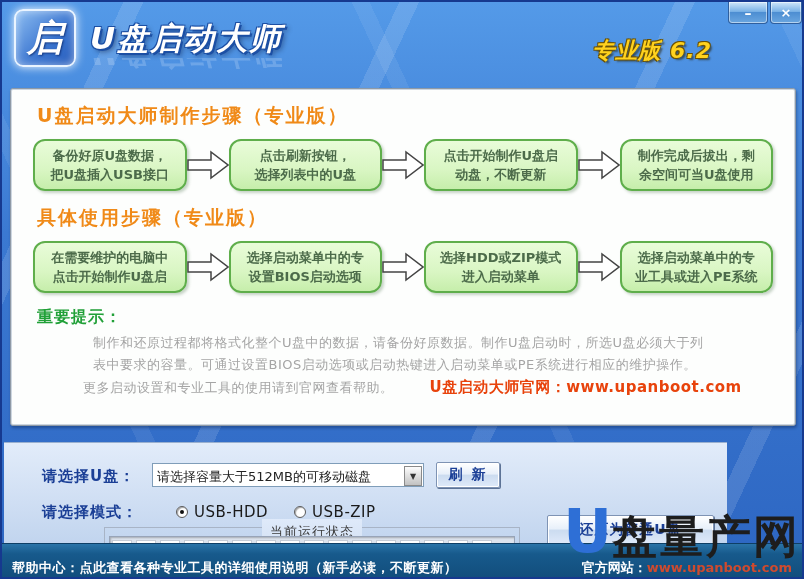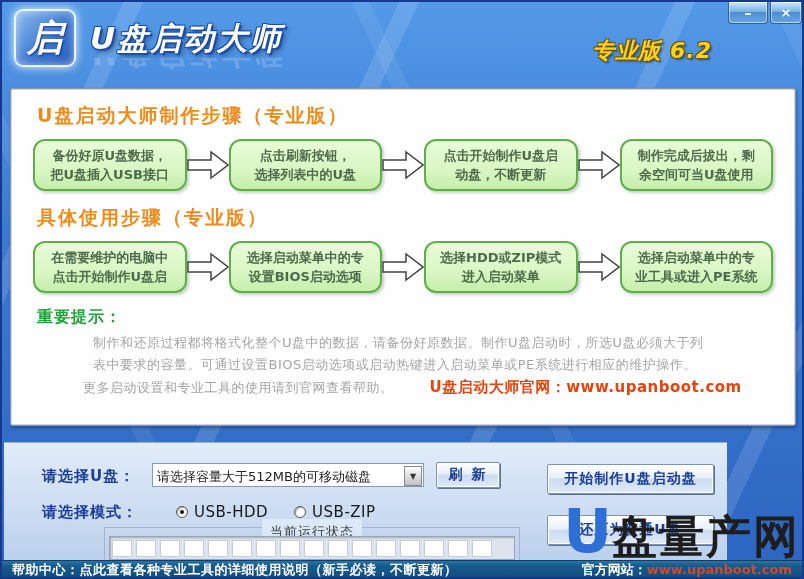--- a/index.html
+++ b/index.html
@@ -146,24 +146,24 @@
   .progress-track{
     position:absolute; left:4px; top:8px; right:4px; height:24px;
     background:#dde4ee; border:1px solid #98a4b8;
     box-shadow:inset 1px 1px 2px rgba(0,0,0,.25);
     display:flex; align-items:center; padding:2px; gap:4px;
   }
   .seg{ width:20px; height:17px; background:#fff; border:1px solid #c6ccd6; flex:0 0 auto; }
 
   
   .statusbar{
-    position:absolute; left:0; bottom:0; width:100%; height:17px;
+    position:absolute; left:0; bottom:0; width:100%; height:34px;
     background:linear-gradient(180deg,#2a74a8 0%, var(--statusbar_blue,#175a8c) 30%, #124e7d 100%);
     border-top:1px solid #0e3f66;
-    display:flex; align-items:flex-start; justify-content:space-between; padding:0 10px;
+    display:flex; align-items:flex-end; justify-content:space-between; padding:0 10px;
   }
   .help-text{ color:#fff; font-size:13px; font-weight:bold; letter-spacing:.5px; white-space:nowrap; }
   .site-text{ font-size:13px; font-weight:bold; white-space:nowrap; }
   .site-label{ color:#fff; }
   .site-url{ color:#cf4a2e; }
 
   
   .watermark{
     position:absolute; right:2px; bottom:16px; z-index:3;
     display:flex; align-items:baseline; pointer-events:none;
@@ -277,21 +277,20 @@
 
   <div class="control-area layer">
     <div class="field-label lbl-disk">请选择U盘：</div>
 
     <div class="combo">
       <span class="combo-text">请选择容量大于512MB的可移动磁盘</span>
       <span class="combo-btn">▼</span>
     </div>
 
     <div class="glass-btn btn-refresh">刷 新</div>
-    <div class="glass-btn btn-start">开始制作U盘启动盘</div>
 
     <div class="field-label lbl-mode">请选择模式：</div>
 
     <div class="radio-group">
       <div class="radio checked">
         <span class="radio-circle"></span>
         <span class="radio-label">USB-HDD</span>
       </div>
       <div class="radio">
         <span class="radio-circle"></span>

